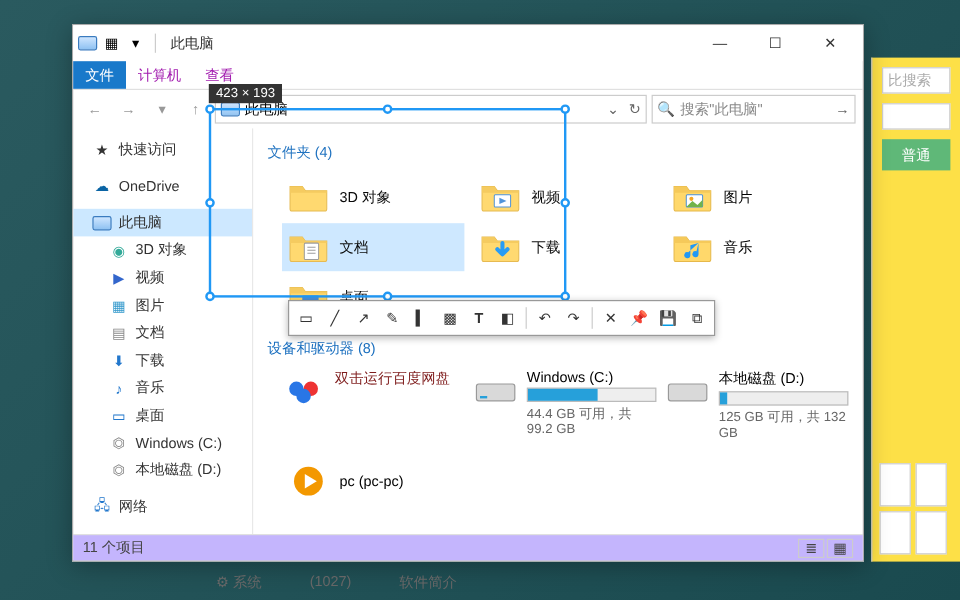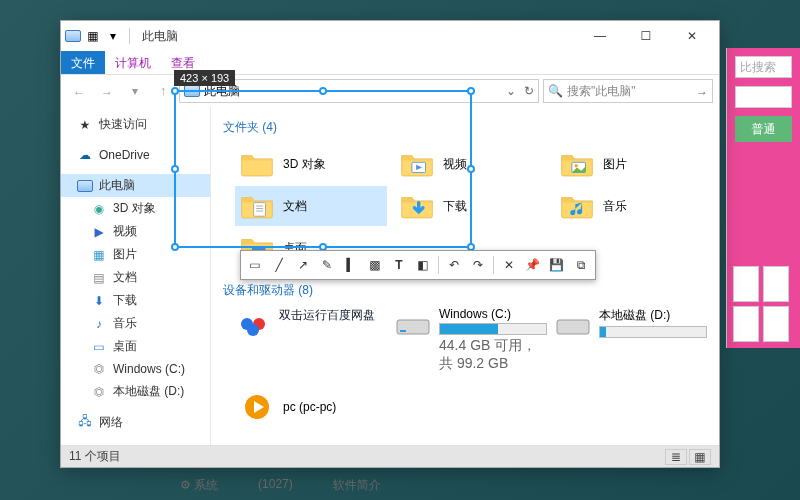--- a/index.html
+++ b/index.html
@@ -32,37 +32,37 @@
 .fitem{display:flex;align-items:center;gap:8px;padding:4px;height:40px}
 .fitem.sel{background:#cce8ff}
 .fico{width:36px;height:32px;display:flex;align-items:center;justify-content:center}
 .folder-svg{width:34px;height:28px}
 .drives-grid{display:grid;grid-template-columns:repeat(3,1fr);gap:8px;padding:4px 0 10px 12px}
 .drive{display:flex;gap:8px;align-items:flex-start}
 .drive .dico{width:36px;height:36px;display:flex;align-items:center;justify-content:center}
 .drive .dinfo{flex:1}
 .drive .bar{width:100%;height:12px;border:1px solid #bbb;background:#eee;margin:2px 0}
 .drive .bar>div{height:100%;background:#26a0da}
-.drive .meta{color:#666;font-size:14px}
+.drive .meta{color:#666;font-size:11px}
 .net-grid{padding:4px 0 10px 12px}
-.statusbar{position:absolute;left:0;right:0;bottom:0;height:22px;border-top:1px solid #e0e0e0;display:flex;align-items:center;padding:0 8px;color:#444;background:#e5e5e5}
+.statusbar{position:absolute;left:0;right:0;bottom:0;height:22px;border-top:1px solid #e0e0e0;display:flex;align-items:center;padding:0 8px;color:#444;background:#c4b5fd}
 .viewbtns{margin-left:auto;display:flex;gap:2px}
 .viewbtn{width:22px;height:16px;border:1px solid #ccc;display:flex;align-items:center;justify-content:center}
 
 .sel-overlay{position:absolute;left:174px;top:90px;width:298px;height:158px;border:2px solid #2098f5;background:rgba(255,255,255,.04)}
 .handle{position:absolute;width:8px;height:8px;background:#fff;border:2px solid #2098f5;border-radius:50%}
 .handle.tl{left:-5px;top:-5px}.handle.tr{right:-5px;top:-5px}.handle.bl{left:-5px;bottom:-5px}.handle.br{right:-5px;bottom:-5px}
 .handle.tm{left:calc(50% - 4px);top:-5px}.handle.bm{left:calc(50% - 4px);bottom:-5px}
 .handle.ml{left:-5px;top:calc(50% - 4px)}.handle.mr{right:-5px;top:calc(50% - 4px)}
 .dim-badge{position:absolute;left:174px;top:70px;background:#333;color:#fff;padding:2px 6px;font-size:11px}
 .snip-toolbar{position:absolute;left:240px;top:250px;background:#fff;border:1px solid #999;box-shadow:0 2px 6px rgba(0,0,0,.3);display:flex;padding:3px;gap:2px}
 .snip-btn{width:22px;height:22px;display:flex;align-items:center;justify-content:center;color:#333;border-radius:2px}
 .snip-sep{width:1px;background:#ccc;margin:2px 2px}
 
-.bgwin{position:absolute;right:0;top:48px;width:74px;height:300px;background:#ec4899;border-left:1px solid #ccc}
+.bgwin{position:absolute;right:0;top:48px;width:74px;height:420px;background:#fde047;border-left:1px solid #ccc}
 .bgwin .sbox{margin:8px;height:22px;border:1px solid #ccc;background:#fff;color:#aaa;display:flex;align-items:center;padding:0 4px}
 .bgwin .ctl{margin:8px;height:22px;border:1px solid #ccc;background:#fff}
 .bgwin .green{margin:8px;height:26px;background:#5fb878;color:#fff;display:flex;align-items:center;justify-content:center}
 .bgwin .thumbs{position:absolute;bottom:6px;left:6px;right:6px;display:flex;gap:4px;flex-wrap:wrap}
 .bgwin .th{width:26px;height:36px;background:#fff;border:1px solid #ccc}
 .ico-pc{width:16px;height:12px;border:1px solid #3a7bbf;border-radius:2px;background:linear-gradient(#cfe6ff,#8fc2f2);position:relative}
 </style>
 </head>
 <body>
 
@@ -275,21 +275,21 @@
       <div class="drives-grid">
         <div class="drive">
           <div class="dico">
               <svg width="30" height="30" viewBox="0 0 30 30">
                 <circle cx="9" cy="14" r="6" fill="#2976e6"></circle>
                 <circle cx="21" cy="14" r="6" fill="#e33"></circle>
                 <circle cx="15" cy="20" r="6" fill="#2976e6"></circle>
               </svg>
             </div>
           <div class="dinfo">
-              <div style="color:#0f172a">双击运行百度网盘</div>
+              <div style="color:#7f1d1d">双击运行百度网盘</div>
             </div>
         </div>
         <div class="drive">
           <div class="dico">
               <svg width="34" height="26" viewBox="0 0 34 26">
                 <rect x="1" y="8" width="32" height="14" rx="2" fill="#d9d9d9" stroke="#999"></rect>
                 <rect x="4" y="18" width="6" height="2" fill="#26a0da"></rect>
               </svg>
             </div>
           <div class="dinfo">
@@ -304,20 +304,21 @@
           <div class="dico">
               <svg width="34" height="26" viewBox="0 0 34 26">
                 <rect x="1" y="8" width="32" height="14" rx="2" fill="#d9d9d9" stroke="#999"></rect>
               </svg>
             </div>
           <div class="dinfo">
             <div>本地磁盘 (D:)</div>
             <div class="bar">
                 <div style="width:6%"></div>
               </div>
+            <div class="meta">125 GB 可用，共 132 GB</div>
           </div>
         </div>
       </div>
 
       <div class="net-grid">
         <div class="fitem">
           <div class="fico">
               <svg width="30" height="30" viewBox="0 0 30 30">
                 <circle cx="15" cy="15" r="12" fill="#f39800"></circle>
                 <polygon points="12,9 22,15 12,21" fill="#fff"></polygon>

